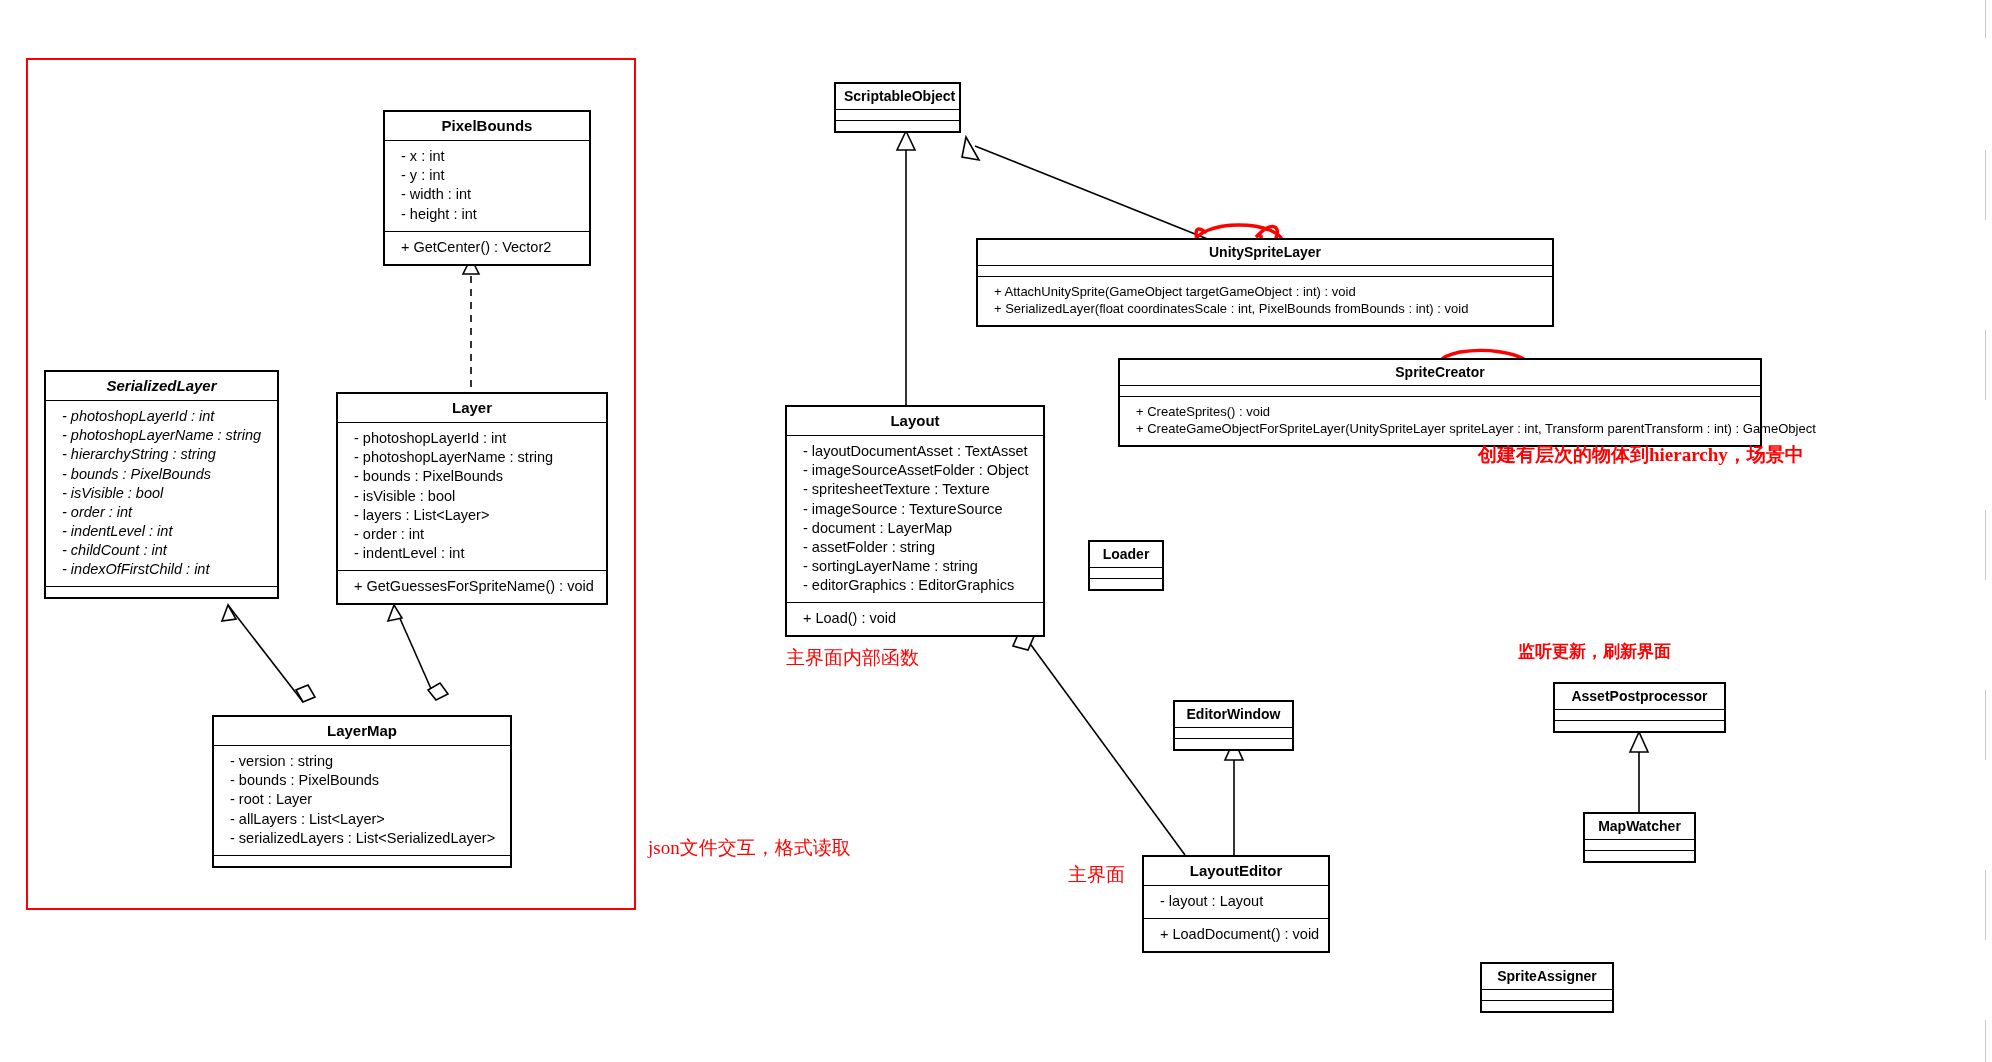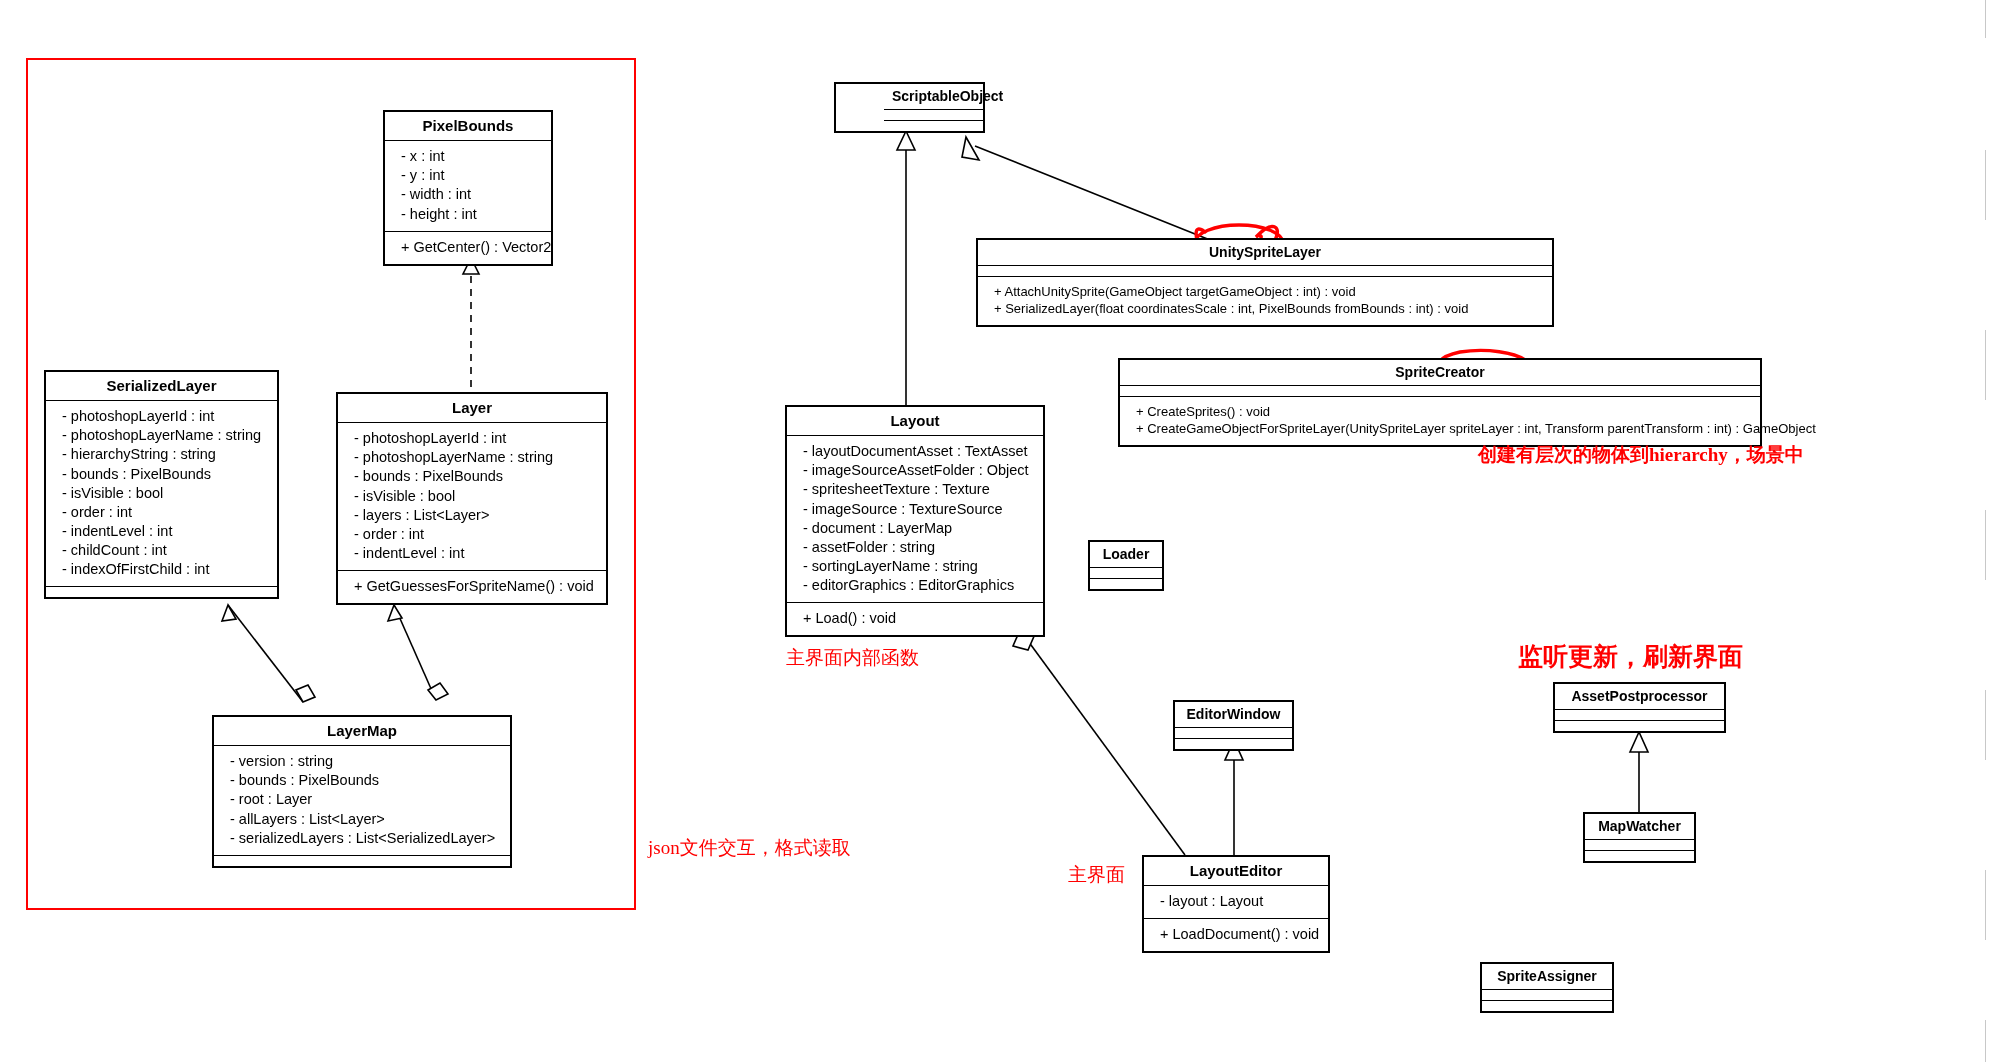--- a/index.html
+++ b/index.html
@@ -141,34 +141,34 @@
     <path d="M 1205,232 C 1192,222 1196,240 1200,247 C 1206,256 1222,260 1240,258 C 1258,256 1272,248 1276,238 C 1281,226 1272,220 1256,237 C 1265,231 1262,245 1248,243" fill="none" stroke="#ff0000" stroke-width="3.4" stroke-linecap="round"></path>
     <ellipse cx="1239" cy="243" rx="44" ry="18" fill="none" stroke="#ff0000" stroke-width="3.4"></ellipse>
 
     
     <path d="M 1442,378 C 1430,366 1440,356 1460,352 C 1486,348 1516,352 1528,362 C 1542,374 1542,392 1530,400 C 1516,410 1486,412 1466,404 C 1450,398 1444,386 1452,376" fill="none" stroke="#ff0000" stroke-width="3.4" fill-opacity="0" stroke-linecap="round"></path>
     <path d="M 1450,368 C 1452,382 1470,392 1496,392 C 1518,392 1534,384 1536,372" fill="none" stroke="#ff0000" stroke-width="3.4" stroke-linecap="round"></path>
   </svg>
 
   <div class="red-group-box" style="left:26px; top:58px; width:610px; height:852px;"></div>
 
-  <div class="uml-class" style="left:383px; top:110px; width:170px;">
+  <div class="uml-class" style="left:383px; top:110px; width:208px;">
     <div class="uml-title">PixelBounds</div>
     <div class="uml-compartment">
       <div class="uml-row">- x : int</div>
       <div class="uml-row">- y : int</div>
       <div class="uml-row">- width : int</div>
       <div class="uml-row">- height : int</div>
     </div>
     <div class="uml-compartment">
       <div class="uml-row">+ GetCenter() : Vector2</div>
     </div>
   </div>
 
-  <div class="uml-class" style="left:44px; top:370px; width:235px;">
+  <div class="uml-class" style="left:44px; top:370px; width:235px;font-style:italic;">
     <div class="uml-title">SerializedLayer</div>
     <div class="uml-compartment">
       <div class="uml-row">- photoshopLayerId : int</div>
       <div class="uml-row">- photoshopLayerName : string</div>
       <div class="uml-row">- hierarchyString : string</div>
       <div class="uml-row">- bounds : PixelBounds</div>
       <div class="uml-row">- isVisible : bool</div>
       <div class="uml-row">- order : int</div>
       <div class="uml-row">- indentLevel : int</div>
       <div class="uml-row">- childCount : int</div>
@@ -198,21 +198,21 @@
     <div class="uml-compartment">
       <div class="uml-row">- version : string</div>
       <div class="uml-row">- bounds : PixelBounds</div>
       <div class="uml-row">- root : Layer</div>
       <div class="uml-row">- allLayers : List&lt;Layer&gt;</div>
       <div class="uml-row">- serializedLayers : List&lt;SerializedLayer&gt;</div>
     </div>
     <div class="uml-compartment empty"></div>
   </div>
 
-  <div class="uml-class compact" style="left:834px; top:82px; width:151px;padding-left:48px;">
+  <div class="uml-class compact" style="left:834px; top:82px; width:127px;">
     <div class="uml-title">ScriptableObject</div>
     <div class="uml-compartment empty"></div>
     <div class="uml-compartment empty"></div>
   </div>
 
   <div class="uml-class compact small-rows" style="left:976px; top:238px; width:578px;">
     <div class="uml-title">UnitySpriteLayer</div>
     <div class="uml-compartment empty"></div>
     <div class="uml-compartment">
       <div class="uml-row">+ AttachUnitySprite(GameObject targetGameObject : int) : void</div>
@@ -287,15 +287,15 @@
   </div>
 
   <div class="red-note" style="left:648px; top:835px; font-size:19px;">json文件交互，格式读取</div>
 
   <div class="red-note" style="left:786px; top:645px; font-size:19px;">主界面内部函数</div>
 
   <div class="red-note" style="left:1068px; top:862px; font-size:19px;text-align:center;">主界面</div>
 
   <div class="red-note bold-cn" style="left:1478px; top:442px; font-size:19px;">创建有层次的物体到hierarchy，场景中</div>
 
-  <div class="red-note bold-cn" style="left:1518px; top:640px; font-size:25px;text-align:right;">监听更新，刷新界面</div>
+  <div class="red-note bold-cn" style="left:1518px; top:640px; font-size:17px;text-align:right;">监听更新，刷新界面</div>
 
 </div>
 
 </body></html>

